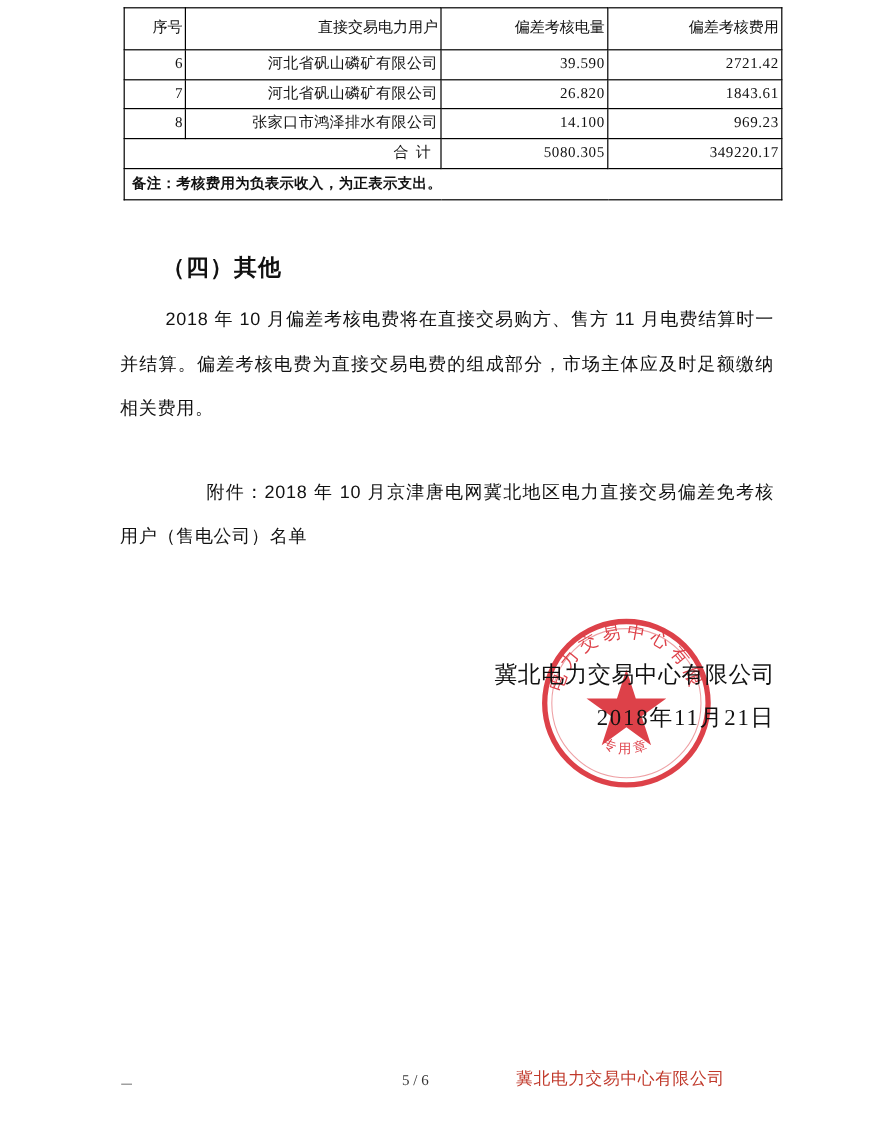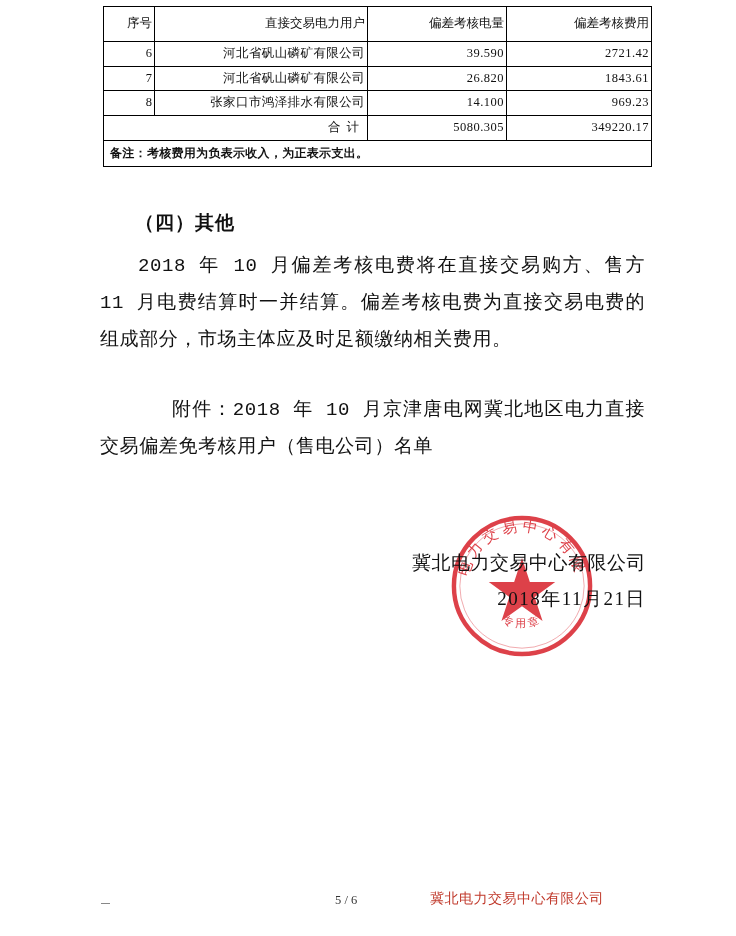--- a/index.html
+++ b/index.html
@@ -77,25 +77,25 @@
     position: absolute;
     left: 135px;
     top: 210px;
     font-size: 19px;
     font-weight: bold;
     letter-spacing: 1px;
     font-family: "Liberation Serif", "DejaVu Serif", serif;
   }
   .para {
     position: absolute;
-    font-size: 19px;
+    font-size: 15px;
     line-height: 37px;
     letter-spacing: 0.6px;
     text-align: justify;
-    font-family: Liberation Mono, monospace;
+    font-family: Liberation Sans, sans-serif;
   }
   .para1 {
     left: 100px;
     top: 248px;
     width: 545px;
     text-indent: 38px;
   }
   .para2 {
     left: 100px;
     top: 392px;

